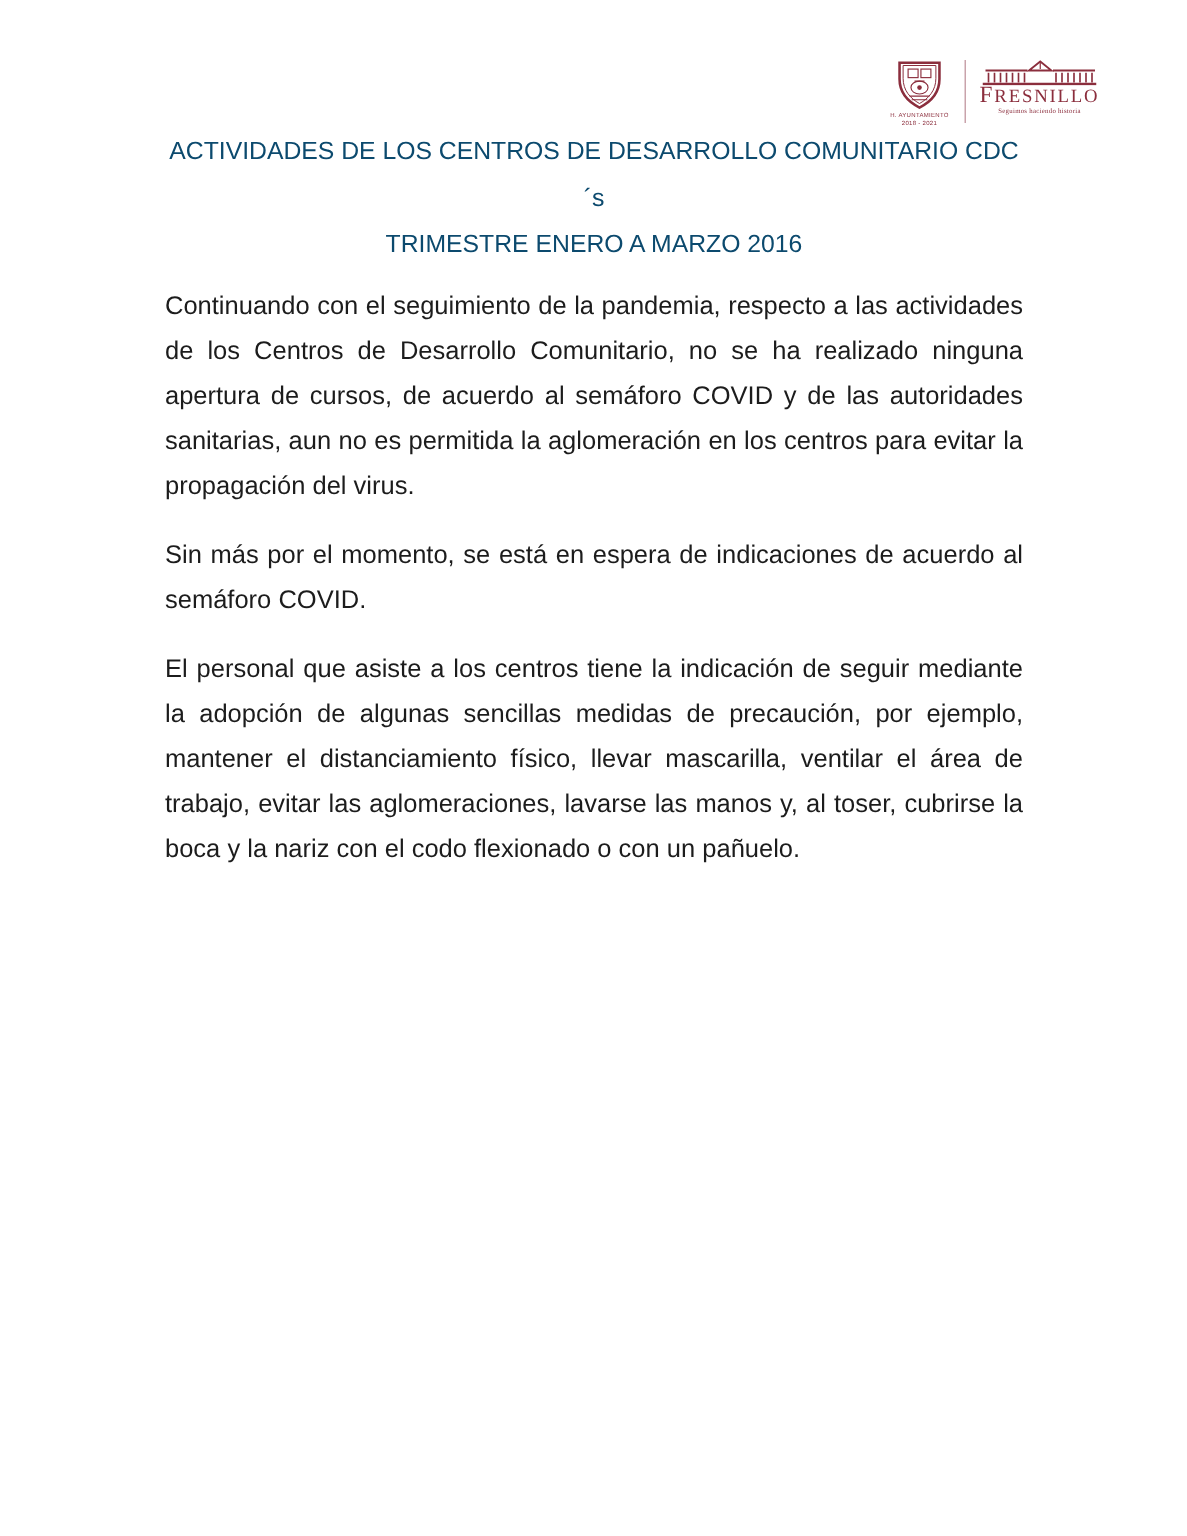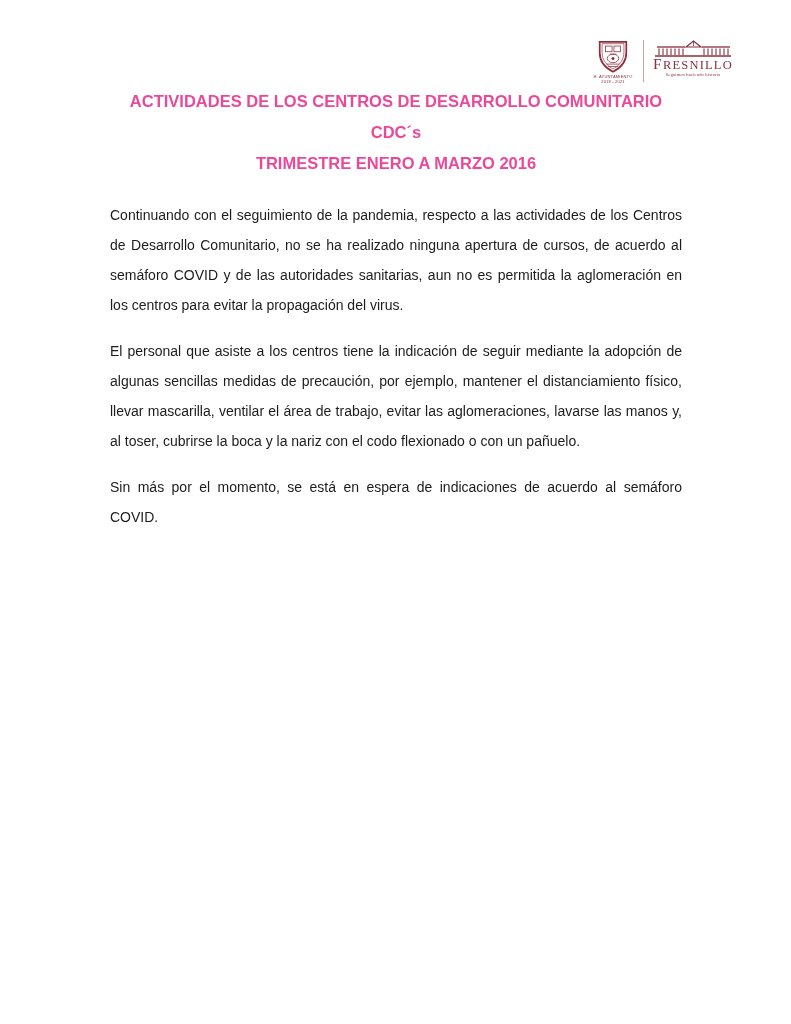--- a/index.html
+++ b/index.html
@@ -73,36 +73,36 @@
   }
 
   
   .title {
     position: absolute;
     top: 86px;
     left: 110px;
     width: 572px;
     margin: 0;
     font-size: 16.5px;
-    font-weight: bold;
+    font-weight: normal;
     line-height: 31px;
     text-align: center;
-    color: #ec4899;
+    color: #0c4a6e;
   }
   .title-line {
     display: block;
   }
 
   
   .content {
     position: absolute;
-    top: 200px;
+    top: 189px;
     left: 110px;
     width: 572px;
-    font-size: 14px;
+    font-size: 17px;
     line-height: 30px;
     text-align: justify;
     color: #1c1c1c;
   }
   .content p {
     margin: 0 0 16px 0;
   }
 </style>
 </head>
 <body>
@@ -145,17 +145,17 @@
 
   </header>
 
   <h1 class="title">
     <span class="title-line">ACTIVIDADES DE LOS CENTROS DE DESARROLLO COMUNITARIO CDC´s</span>
     <span class="title-line">TRIMESTRE ENERO A MARZO 2016</span>
   </h1>
 
   <main class="content">
     <p>Continuando con el seguimiento de la pandemia, respecto a las actividades de los Centros de Desarrollo Comunitario, no se ha realizado ninguna apertura de cursos, de acuerdo al semáforo COVID y de las autoridades sanitarias, aun no es permitida la aglomeración en los centros para evitar la propagación del virus.</p>
+    <p>Sin más por el momento, se está en espera de indicaciones de acuerdo al semáforo COVID.</p>
     <p>El personal que asiste a los centros tiene la indicación de seguir mediante la adopción de algunas sencillas medidas de precaución, por ejemplo, mantener el distanciamiento físico, llevar mascarilla, ventilar el área de trabajo, evitar las aglomeraciones, lavarse las manos y, al toser, cubrirse la boca y la nariz con el codo flexionado o con un pañuelo.</p>
-    <p>Sin más por el momento, se está en espera de indicaciones de acuerdo al semáforo COVID.</p>
   </main>
 
 </div>
 
 </body></html>

